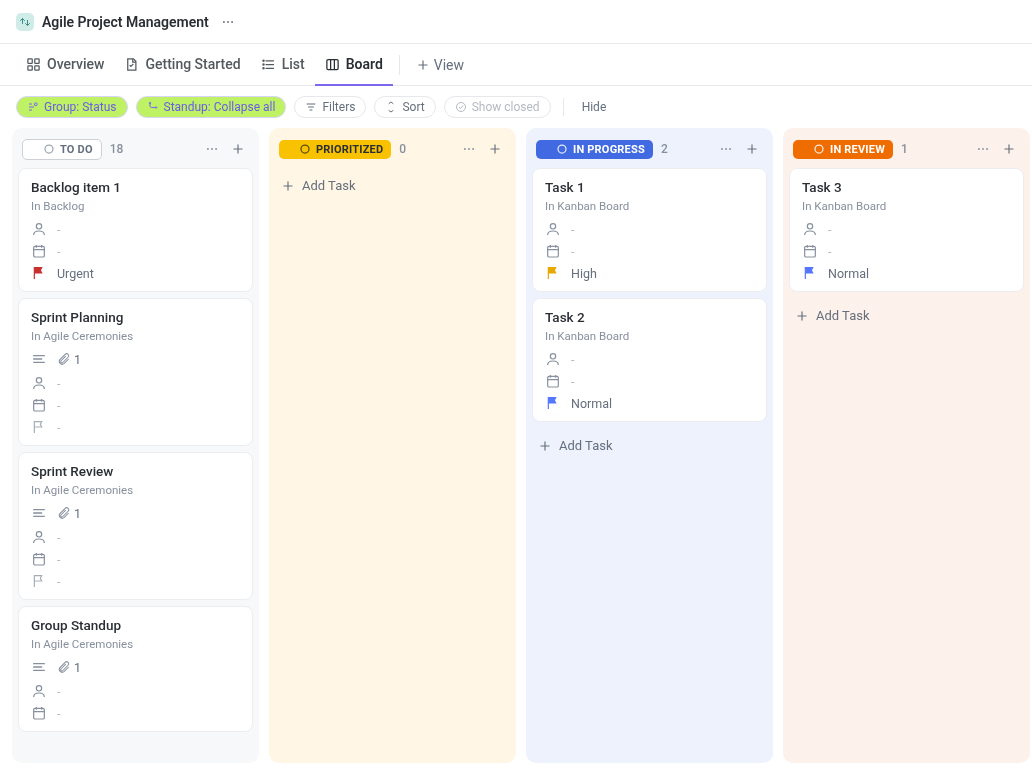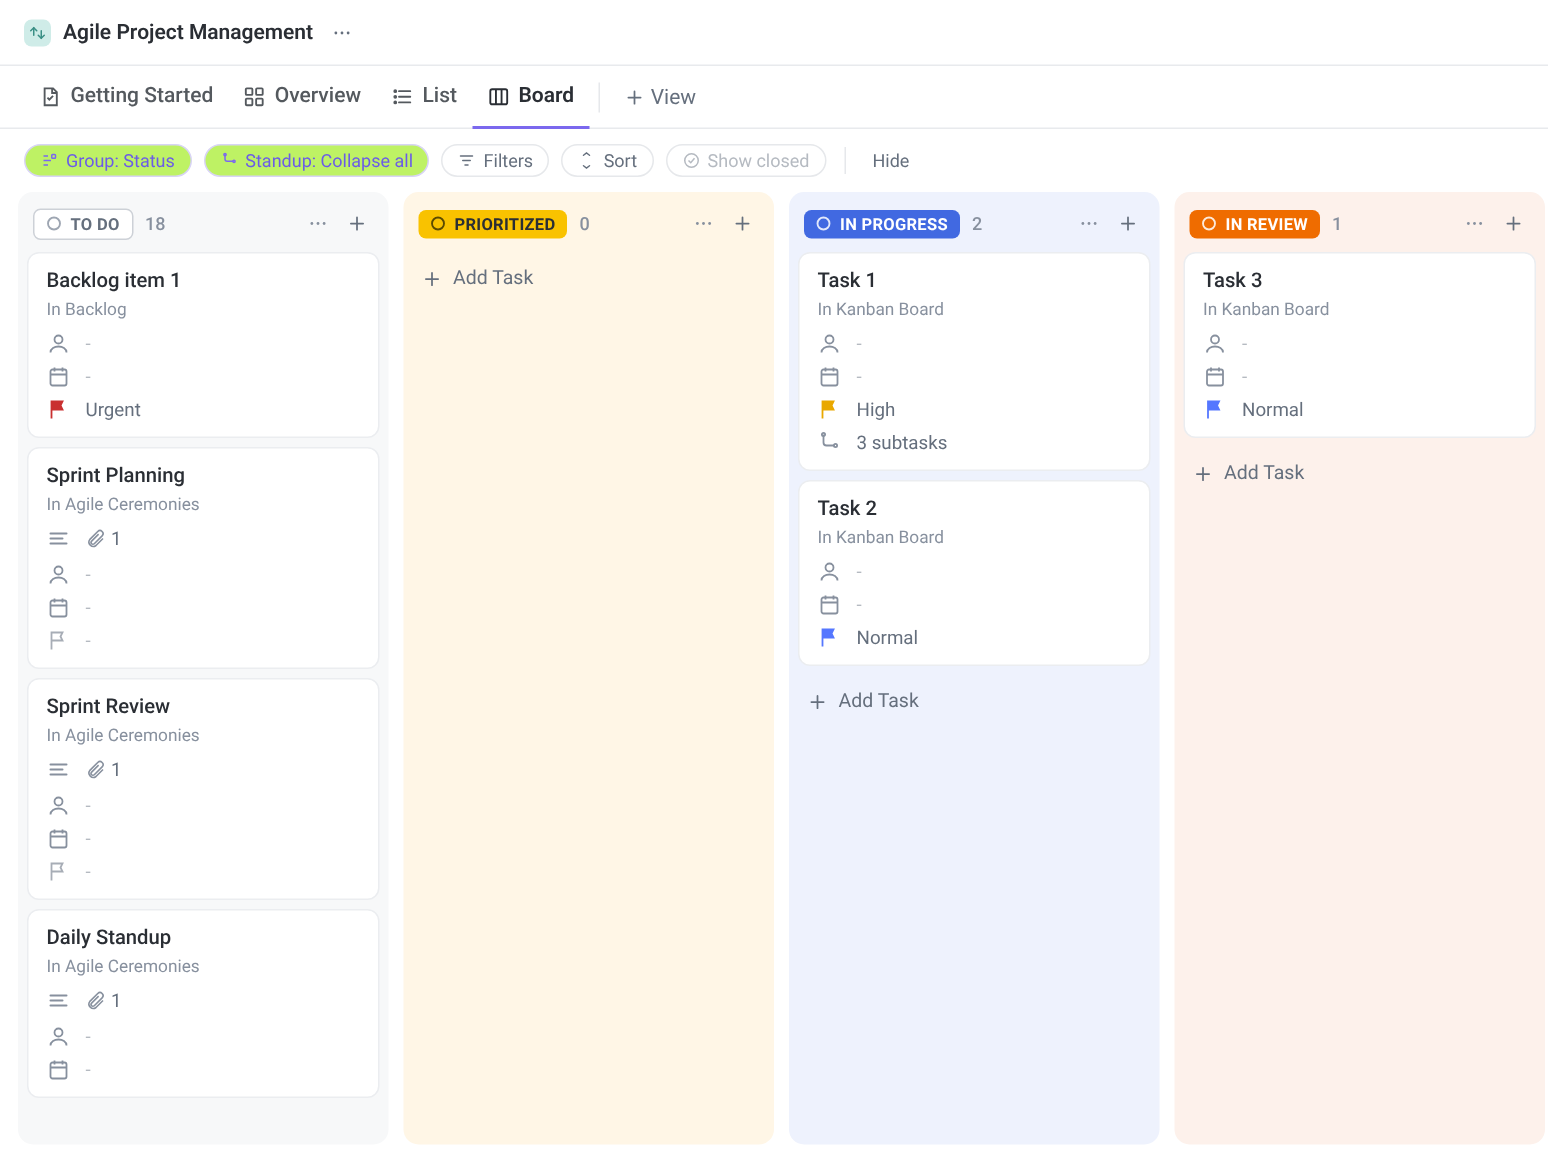--- a/index.html
+++ b/index.html
@@ -147,21 +147,21 @@
   .col-header {
     display: flex;
     align-items: center;
     padding: 10px 10px 8px 10px;
     gap: 8px;
   }
   .status-chip {
     display: inline-flex;
     align-items: center;
     gap: 5px;
-    padding: 3px 8px 3px 7px;
+    padding: 3px 8px 3px 20px;
     border-radius: 5px;
     font-size: 11px;
     font-weight: 700;
     letter-spacing: 0.2px;
   }
   .status-chip .circle-ic { width: 12px; height: 12px; flex: 0 0 12px; }
   .col-count { font-size: 12px; color: #87909e; font-weight: 500; }
   .col-header-actions { margin-left: auto; display: flex; gap: 4px; align-items: center; }
   .icon-btn {
     width: 22px; height: 22px;
@@ -260,34 +260,34 @@
         <circle cx="5" cy="12" r="1.6"></circle>
         <circle cx="12" cy="12" r="1.6"></circle>
         <circle cx="19" cy="12" r="1.6"></circle>
       </svg>
   </div>
 </div>
 
 <div class="tabs-row">
   <div class="tab">
     <svg viewBox="0 0 24 24" fill="none" stroke-width="2">
-        <path d="M6 3h9l4 4v14H6z"></path>
-        <path d="M14 3v5h5"></path>
-        <path d="M9 13l2 2 4-4"></path>
-      </svg>
-    <span>Getting Started</span>
-  </div>
-  <div class="tab">
-    <svg viewBox="0 0 24 24" fill="none" stroke-width="2">
         <rect x="3" y="3" width="7" height="7" rx="1"></rect>
         <rect x="14" y="3" width="7" height="7" rx="1"></rect>
         <rect x="3" y="14" width="7" height="7" rx="1"></rect>
         <rect x="14" y="14" width="7" height="7" rx="1"></rect>
       </svg>
     <span>Overview</span>
+  </div>
+  <div class="tab">
+    <svg viewBox="0 0 24 24" fill="none" stroke-width="2">
+        <path d="M6 3h9l4 4v14H6z"></path>
+        <path d="M14 3v5h5"></path>
+        <path d="M9 13l2 2 4-4"></path>
+      </svg>
+    <span>Getting Started</span>
   </div>
   <div class="tab">
     <svg viewBox="0 0 24 24" fill="none" stroke-width="2" stroke-linecap="round">
         <path d="M8 6h12M8 12h12M8 18h12"></path>
         <circle cx="4" cy="6" r="1"></circle>
         <circle cx="4" cy="12" r="1"></circle>
         <circle cx="4" cy="18" r="1"></circle>
       </svg>
     <span>List</span>
   </div>
@@ -465,21 +465,21 @@
         </div>
         <div class="meta-row">
           <svg class="meta-ic flag-empty" viewBox="0 0 24 24" stroke-width="1.8">
               <path d="M5 21V4h11l-2 4 2 4H5"></path>
             </svg>
           <span class="meta-text meta-dash">-</span>
         </div>
       </div>
 
       <div class="card">
-        <div class="card-title">Daily Standup</div>
+        <div class="card-title">Group Standup</div>
         <div class="card-loc">In Agile Ceremonies</div>
         <div class="attach-row">
           <svg class="meta-ic" viewBox="0 0 24 24" stroke-width="2" stroke-linecap="round">
               <path d="M4 7h16M4 12h12M4 17h16"></path>
             </svg>
           <span class="attach-pack">
             <svg viewBox="0 0 24 24" fill="none" stroke-width="1.8">
                 <path d="M20 12l-8 8a5 5 0 01-7-7l9-9a3.5 3.5 0 115 5l-9 9a2 2 0 11-3-3l8-8"></path>
               </svg>
             <span>1</span>
@@ -577,28 +577,20 @@
               <path d="M4 10h16M8 3v4M16 3v4"></path>
             </svg>
           <span class="meta-text meta-dash">-</span>
         </div>
         <div class="meta-row">
           <svg class="meta-ic flag-high" viewBox="0 0 24 24" stroke-width="1.8">
               <path d="M5 21V4h11l-2 4 2 4H5"></path>
             </svg>
           <span class="meta-text">High</span>
         </div>
-        <div class="meta-row">
-          <svg class="meta-ic" viewBox="0 0 24 24" stroke-width="1.8">
-              <path d="M6 4v8a3 3 0 003 3h8"></path>
-              <circle cx="6" cy="4" r="1.6"></circle>
-              <circle cx="18" cy="15" r="1.6"></circle>
-            </svg>
-          <span class="meta-text">3 subtasks</span>
-        </div>
       </div>
 
       <div class="card">
         <div class="card-title">Task 2</div>
         <div class="card-loc">In Kanban Board</div>
         <div class="meta-row">
           <svg class="meta-ic" viewBox="0 0 24 24" stroke-width="1.8">
               <circle cx="12" cy="8" r="4"></circle>
               <path d="M4 21c0-4 4-6 8-6s8 2 8 6"></path>
             </svg>

